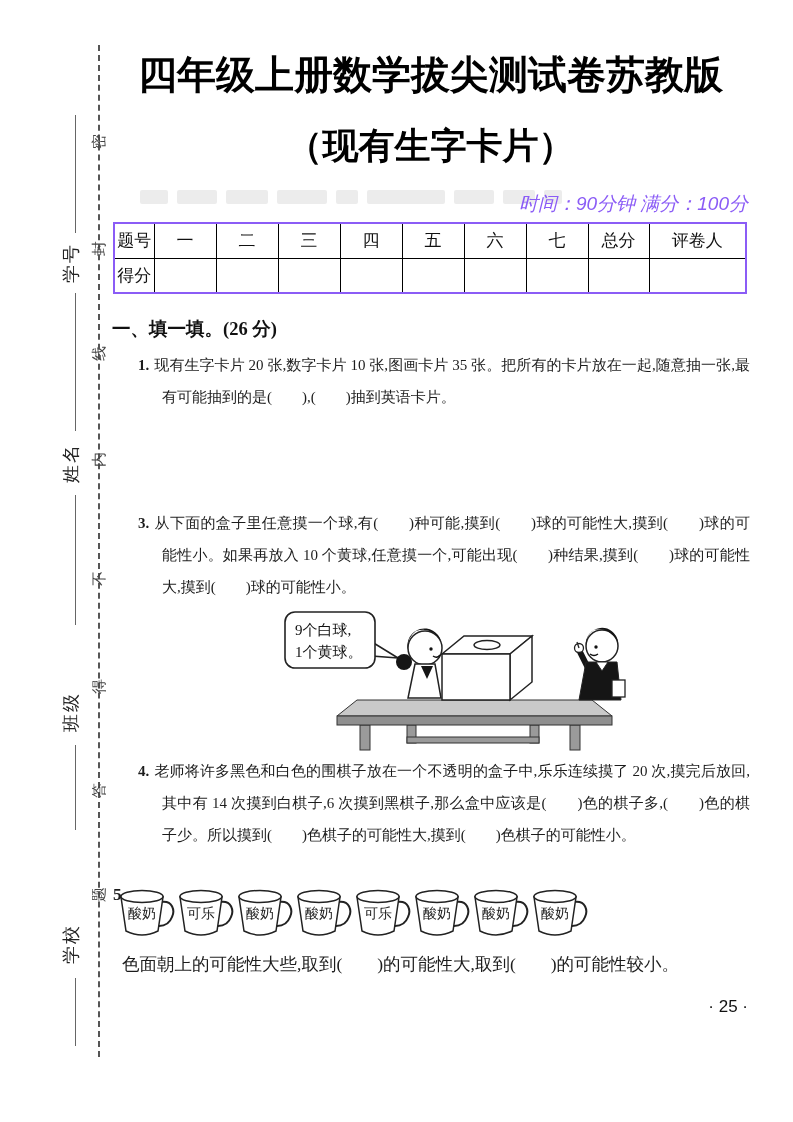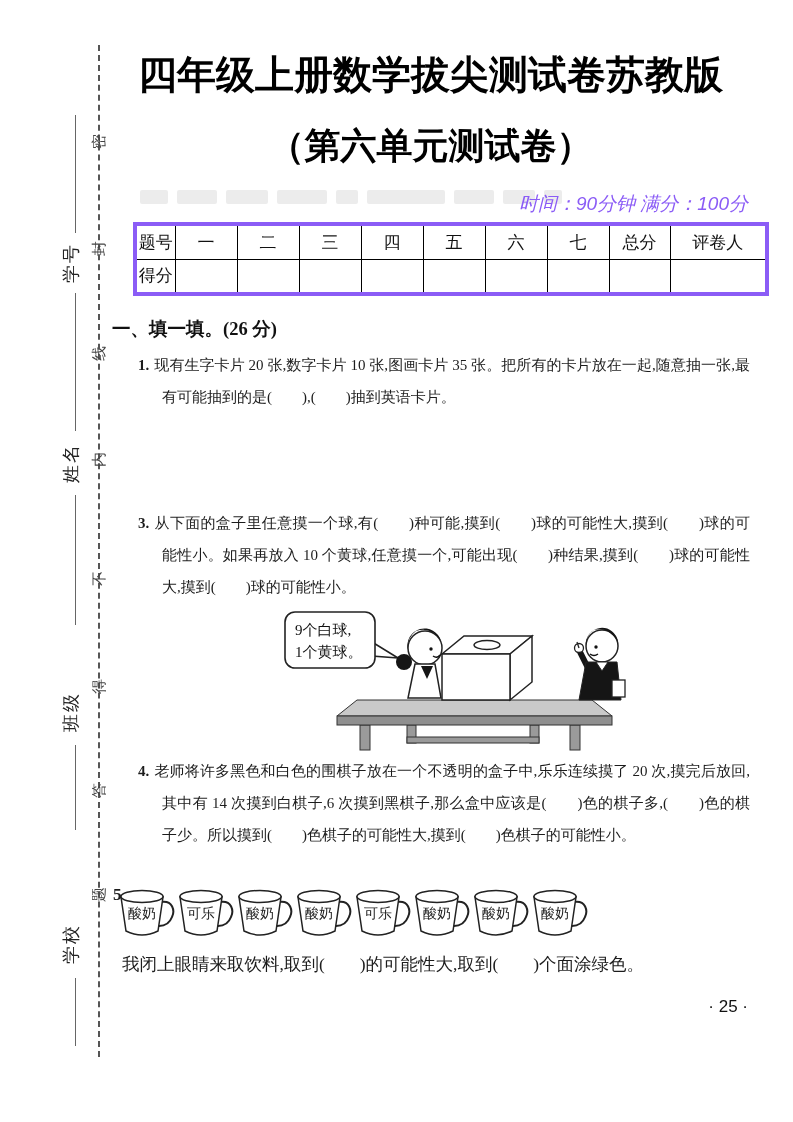--- a/index.html
+++ b/index.html
@@ -36,21 +36,21 @@
   }
   .watermark { position:absolute; left:140px; top:190px; height:14px; display:flex; gap:9px; }
   .watermark i { display:block; height:14px; background:#ececec; border-radius:2px; }
   .meta {
     position:absolute; top:191px; right:45px; font-size:19px; color:#8b5cf6;
     font-family:"Liberation Sans", sans-serif; white-space:nowrap;font-style:italic;
   }
   
   table.score {
     position:absolute; left:113px; top:222px; border-collapse:collapse;
-    border:4px solid #8b5cf6; table-layout:fixed;margin-left:20px;
+    border:2px solid #8b5cf6; table-layout:fixed;
   }
   table.score td, table.score th {
     border:1px solid #000; height:35px; text-align:center; vertical-align:middle;
     font-size:17px; font-weight:normal; padding:0; color:#111;
   }
   
   .section-head {
     position:absolute; left:112px; top:316px; font-size:18.5px; font-weight:bold; color:#111;
   }
   .q {
@@ -96,21 +96,21 @@
   <span class="side-label" style="top:251px">学号</span>
   <div class="label-seg" style="top:293px;height:138px"></div>
   <span class="side-label" style="top:451px">姓名</span>
   <div class="label-seg" style="top:495px;height:130px"></div>
   <span class="side-label" style="top:700px">班级</span>
   <div class="label-seg" style="top:745px;height:85px"></div>
   <span class="side-label" style="top:932px">学校</span>
   <div class="label-seg" style="top:978px;height:68px"></div>
 
   <h1 class="title">四年级上册数学拔尖测试卷苏教版</h1>
-  <h2 class="subtitle">（第六单元测试卷）</h2>
+  <h2 class="subtitle">（现有生字卡片）</h2>
 
   <div class="watermark">
     <i style="width:28px"></i>
       <i style="width:40px"></i>
       <i style="width:42px"></i>
       <i style="width:50px"></i>
     <i style="width:22px"></i>
       <i style="width:78px"></i>
       <i style="width:40px"></i>
       <i style="width:32px"></i>
@@ -245,21 +245,21 @@
     <div class="cup"><svg width="57" height="56" viewBox="0 0 57 56">
           <use href="#mug"></use>
         </svg><span class="cup-label">酸奶</span></div>
     <div class="cup"><svg width="57" height="56" viewBox="0 0 57 56">
           <use href="#mug"></use>
         </svg><span class="cup-label">酸奶</span></div>
     <div class="cup"><svg width="57" height="56" viewBox="0 0 57 56">
           <use href="#mug"></use>
         </svg><span class="cup-label">酸奶</span></div>
   </div>
-  <p class="q5-text">我闭上眼睛来取饮料,取到(　　)的可能性大,取到(　　)个面涂绿色。</p>
+  <p class="q5-text">色面朝上的可能性大些,取到(　　)的可能性大,取到(　　)的可能性较小。</p>
 
   <div class="footer">· 25 ·</div>
 
   <svg class="hiddefs" aria-hidden="true">
     <defs>
       <g id="mug">
         <path d="M43,14 C55,12 57,23 54,29 C51,37 45,38 41,38" fill="none" stroke="#222" stroke-width="2"></path>
         <path d="M3,9 L8,43 Q24,51 40,43 L45,9 Q24,17 3,9 Z" fill="#fff" stroke="#222" stroke-width="1.5"></path>
         <ellipse cx="24" cy="8.5" rx="21" ry="6" fill="#fff" stroke="#222" stroke-width="1.5"></ellipse>
       </g>

